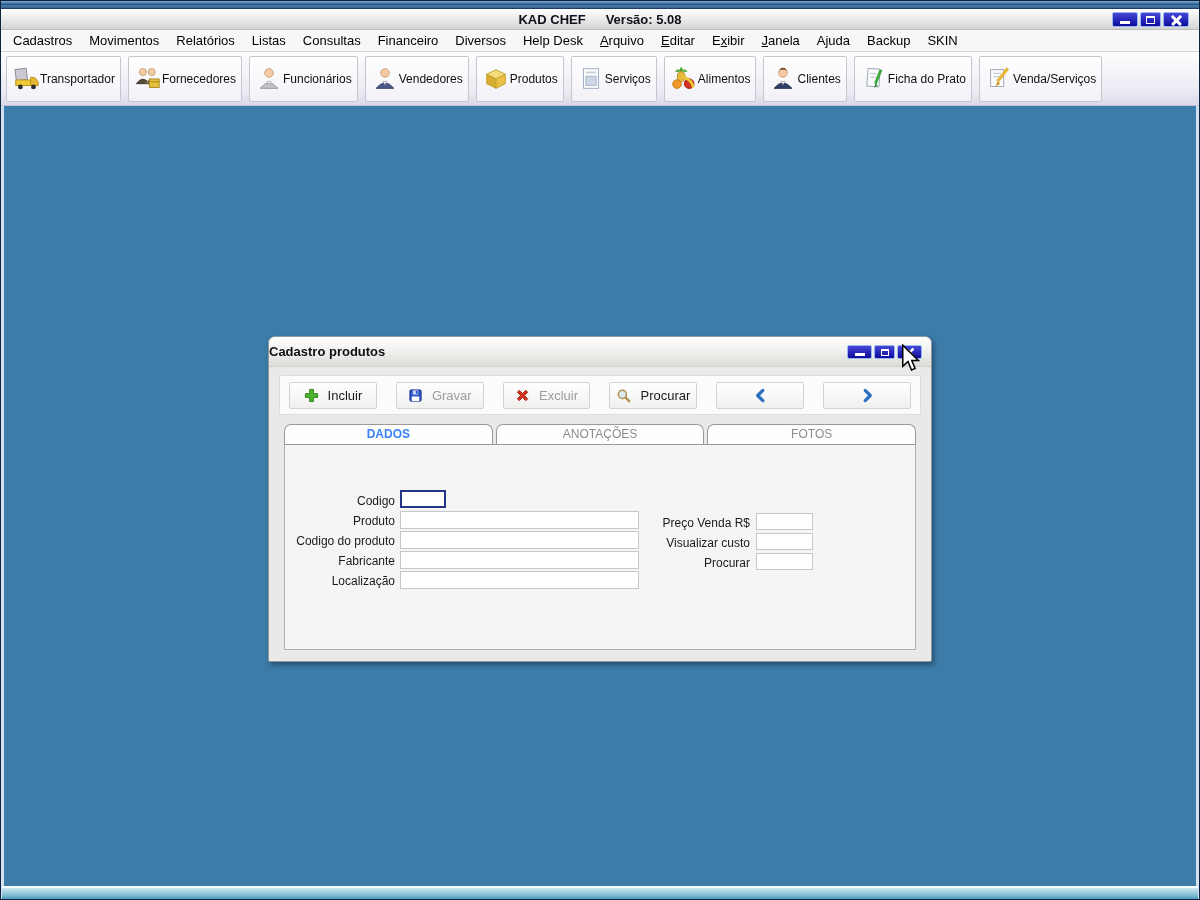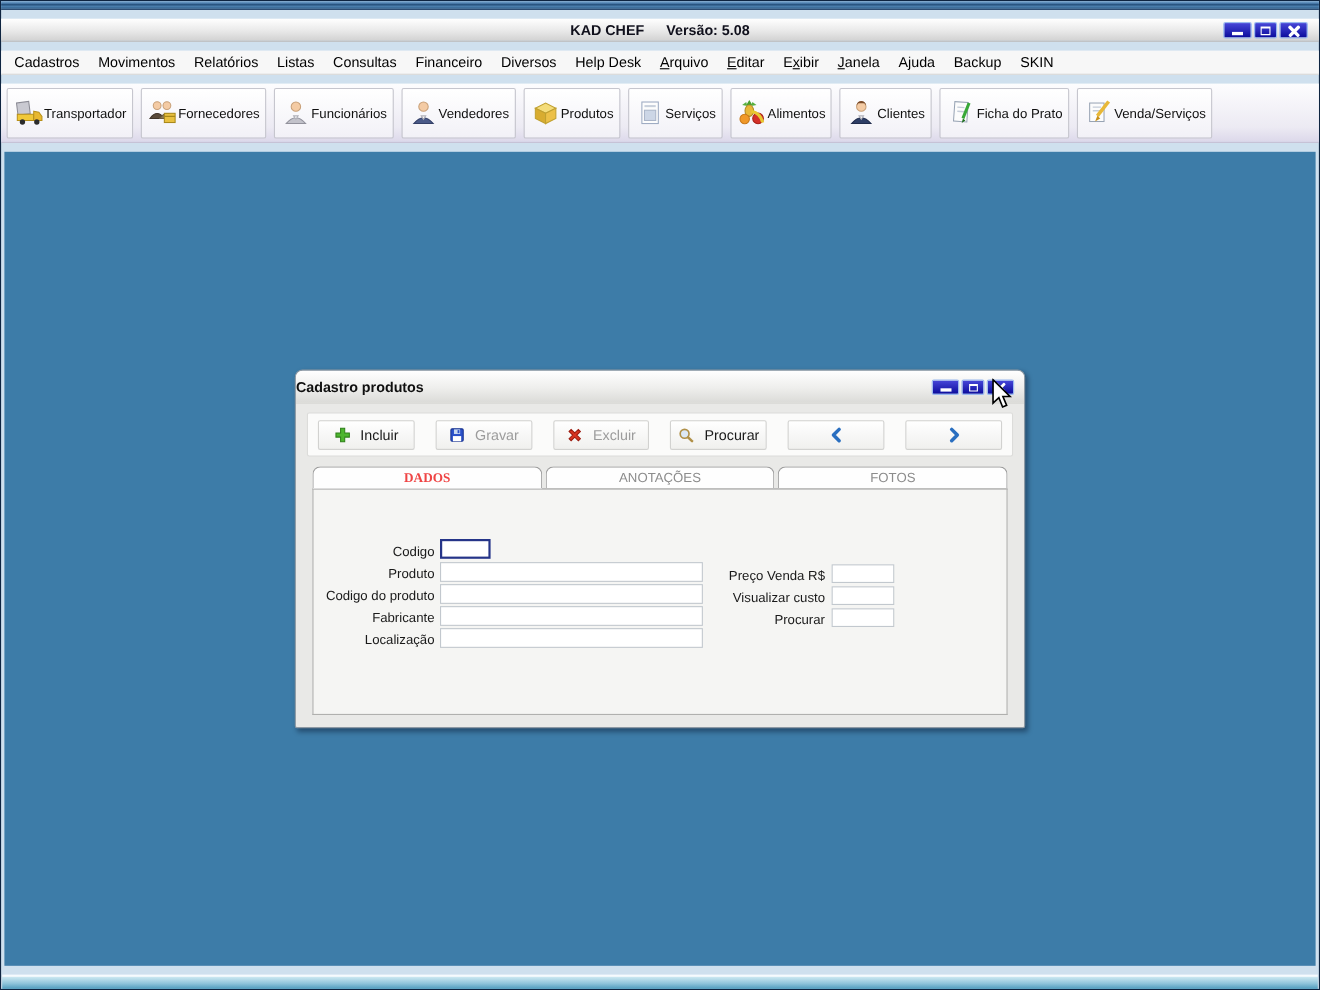--- a/index.html
+++ b/index.html
@@ -8,21 +8,20 @@
     font-family: "Liberation Sans", sans-serif;
     position: relative;
     overflow: hidden;
     background: #3d7ca8;
   }
   .app {
     position: absolute; inset: 0;
     border: 1px solid #0e2440;
     display: flex; flex-direction: column;
     background: #cfe0ee;
-    gap: 8px;
   }
   
   .frame-top {
     height: 8px;
     background: linear-gradient(#7fa8cc 0%, #5588b8 25%, #27527e 45%, #4a7dab 70%, #2e5f8e 100%);
     border-bottom: 1px solid #1c3f66;
   }
   
   .titlebar {
     height: 21px;
@@ -116,21 +115,21 @@
   .dlg-btn.disabled { color: #9c9c9c; }
   .dlg-btn svg { width: 15px; height: 15px; display: block; }
   .dlg-tabs { margin: 9px 15px 0; display: flex; gap: 3px; height: 20px; }
   .tab {
     flex: 1; background: #fefefe;
     border: 1px solid #9a9a9a; border-bottom: none;
     border-radius: 7px 7px 0 0;
     font-size: 12px; color: #8c8c8c; text-align: center; line-height: 19px;
     cursor: default; position: relative;
   }
-  .tab.active { font-weight: bold; color: #ef4444; z-index: 2; font-family: Liberation Serif, serif; }
+  .tab.active { font-weight: bold; color: #3b82f6; z-index: 2; }
   .dlg-content {
     margin: 0 15px; height: 206px; position: relative;
     background: #f5f5f3;
     border: 1px solid #b0b0ae; border-top: 1px solid #9a9a9a;
   }
   .f-label {
     position: absolute; width: 110px; text-align: right;
     font-size: 12px; color: #1a1a1a; white-space: nowrap;
   }
   .f-input {

